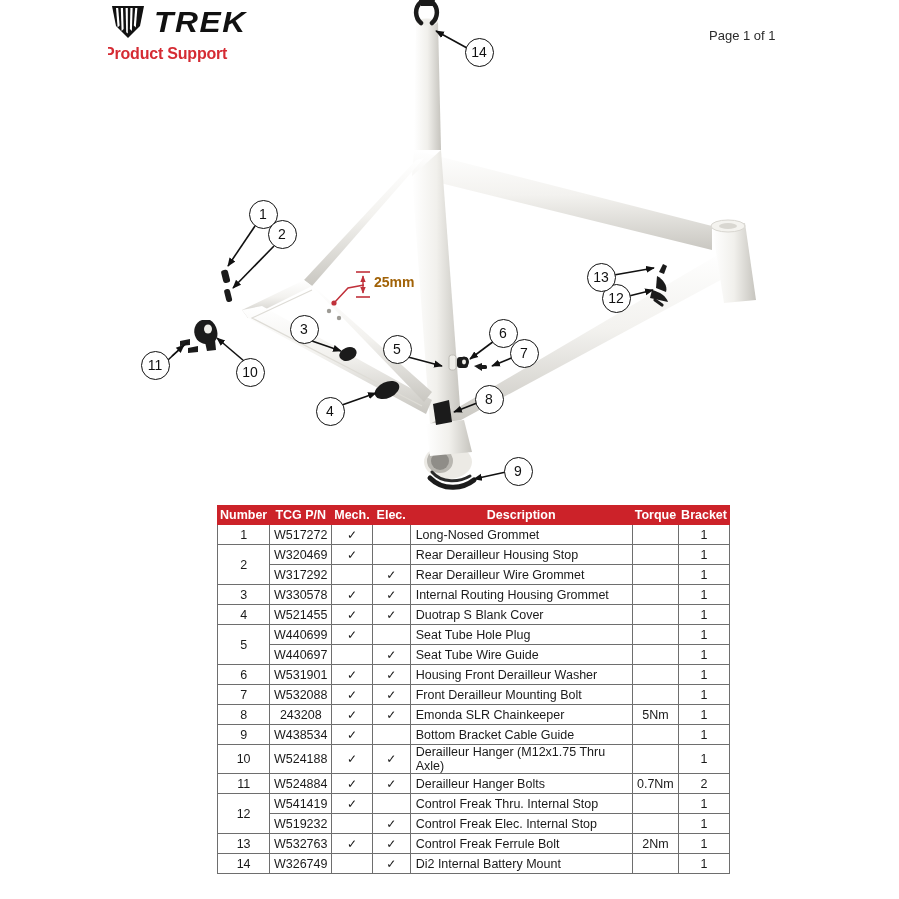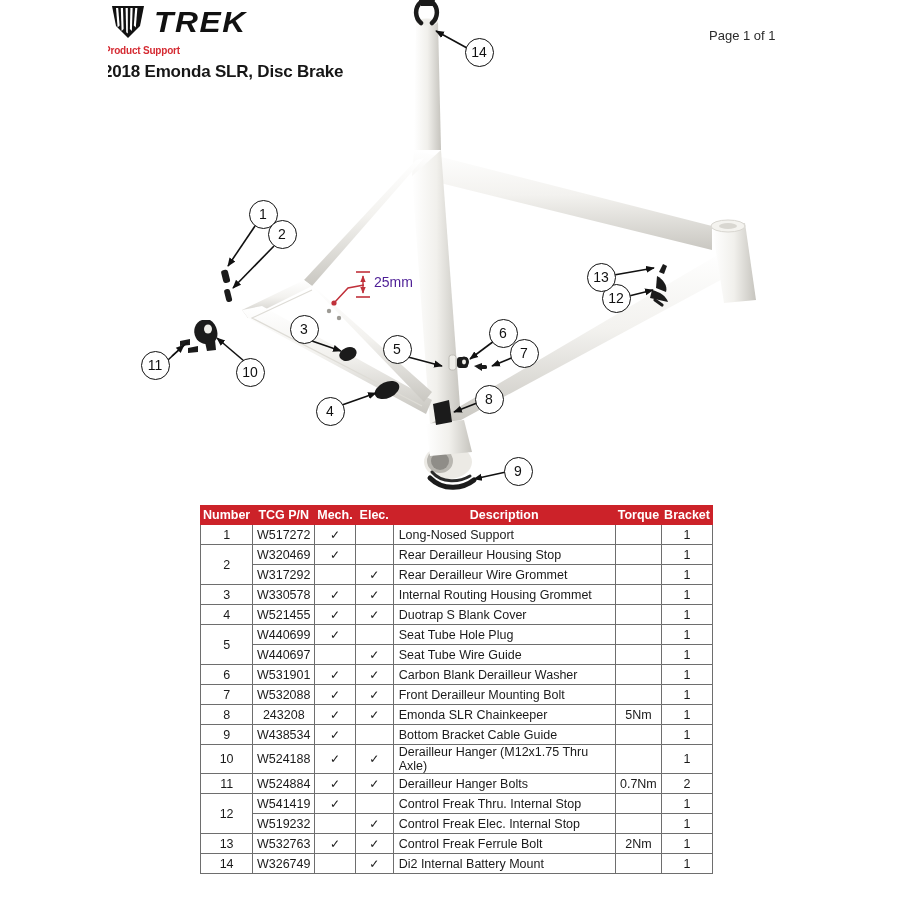--- a/index.html
+++ b/index.html
@@ -24,21 +24,21 @@
   }
   #trek-wordmark {
     position: absolute; left: 46px; top: 5px;
     font-size: 30px; font-weight: bold; font-style: italic;
     letter-spacing: 1.5px; color: #111; line-height: 30px;
     font-family: "Liberation Sans", sans-serif;
     transform: scaleX(1.06); transform-origin: left center;
   }
   #product-support {
     position: absolute; left: -4px; top: 43px;
-    color: #d52b33; font-size: 10px; font-weight: bold;
+    color: #d52b33; font-size: 16px; font-weight: bold;
     letter-spacing: -0.2px; white-space: nowrap;
   }
   #model-title {
     position: absolute; left: -5px; top: 60px;
     color: #161616; font-size: 17px; font-weight: bold;
     letter-spacing: -0.2px; white-space: nowrap;
   }
   #page-indicator {
     position: absolute; left: 697px; top: 28px;
     font-size: 13px; color: #2b2b2b;
@@ -50,27 +50,27 @@
 
   .callout { position: absolute; }
   .callout-bubble {
     width: 29px; height: 29px; border-radius: 50%;
     border: 1.6px solid #111; background: #fff;
     display: flex; align-items: center; justify-content: center;
     font-size: 14px; color: #111; line-height: 1;
   }
 
   .dim-label {
-    position: absolute; color: #4c1d95; font-size: 14px; font-weight: normal;
+    position: absolute; color: #a16207; font-size: 14px; font-weight: bold;
     white-space: nowrap;
   }
 
   
   #parts-table {
-    position: absolute; left: 188px; top: 505px;
+    position: absolute; left: 205px; top: 505px;
     border-collapse: collapse;
     font-size: 12.5px; color: #1a1a1a;
     table-layout: fixed;
   }
   #parts-table th {
     background: #cc2229; color: #ffffff;
     font-size: 12.5px; font-weight: bold;
     height: 19px; padding: 0 2px;
     border: 1px solid #cc2229;
     text-align: center; vertical-align: middle;
@@ -111,21 +111,20 @@
             <path d="M6.0,3 L8.2,3 L9.6,20.5 L7.6,22.4 Z"></path>
             <path d="M10.8,3 L13.0,3 L13.6,24.0 L11.6,25.9 Z"></path>
             <path d="M15.6,3 L17.8,3 L17.8,28.6 L16.2,27.2 Z"></path>
             <path d="M20.4,3 L22.6,3 L21.9,25.9 L19.9,24.0 Z"></path>
             <path d="M25.2,3 L27.4,3 L25.8,22.4 L23.8,20.5 Z"></path>
           </g>
         </svg>
         <div id="trek-wordmark">TREK</div>
       </div>
       <div id="product-support">Product Support</div>
-      <div id="model-title">2018 Emonda SLR, Disc Brake</div>
     </div>
     <div id="page-indicator">Page 1 of 1</div>
   </div>
 
   <div id="diagram">
 
     <svg id="frame-svg" width="899" height="500" viewBox="0 0 899 500">
       <defs>
         <linearGradient id="tubeG" x1="0" y1="0" x2="0" y2="1">
           <stop offset="0%" stop-color="#ffffff"></stop>
@@ -317,21 +316,21 @@
         <th>Torque</th>
         <th>Bracket</th>
       </tr>
     </thead>
     <tbody id="parts-tbody">
         <tr>
           <td>1</td>
           <td>W517272</td>
           <td class="check">✓</td>
           <td></td>
-          <td class="desc">Long-Nosed Support</td>
+          <td class="desc">Long-Nosed Grommet</td>
           <td></td>
           <td>1</td>
         </tr>
         <tr>
           <td rowspan="2">2</td>
           <td>W320469</td>
           <td class="check">✓</td>
           <td></td>
           <td class="desc">Rear Derailleur Housing Stop</td>
           <td></td>
@@ -378,21 +377,21 @@
           <td class="check">✓</td>
           <td class="desc">Seat Tube Wire Guide</td>
           <td></td>
           <td>1</td>
         </tr>
         <tr>
           <td>6</td>
           <td>W531901</td>
           <td class="check">✓</td>
           <td class="check">✓</td>
-          <td class="desc">Carbon Blank Derailleur Washer</td>
+          <td class="desc">Housing Front Derailleur Washer</td>
           <td></td>
           <td>1</td>
         </tr>
         <tr>
           <td>7</td>
           <td>W532088</td>
           <td class="check">✓</td>
           <td class="check">✓</td>
           <td class="desc">Front Derailleur Mounting Bolt</td>
           <td></td>

